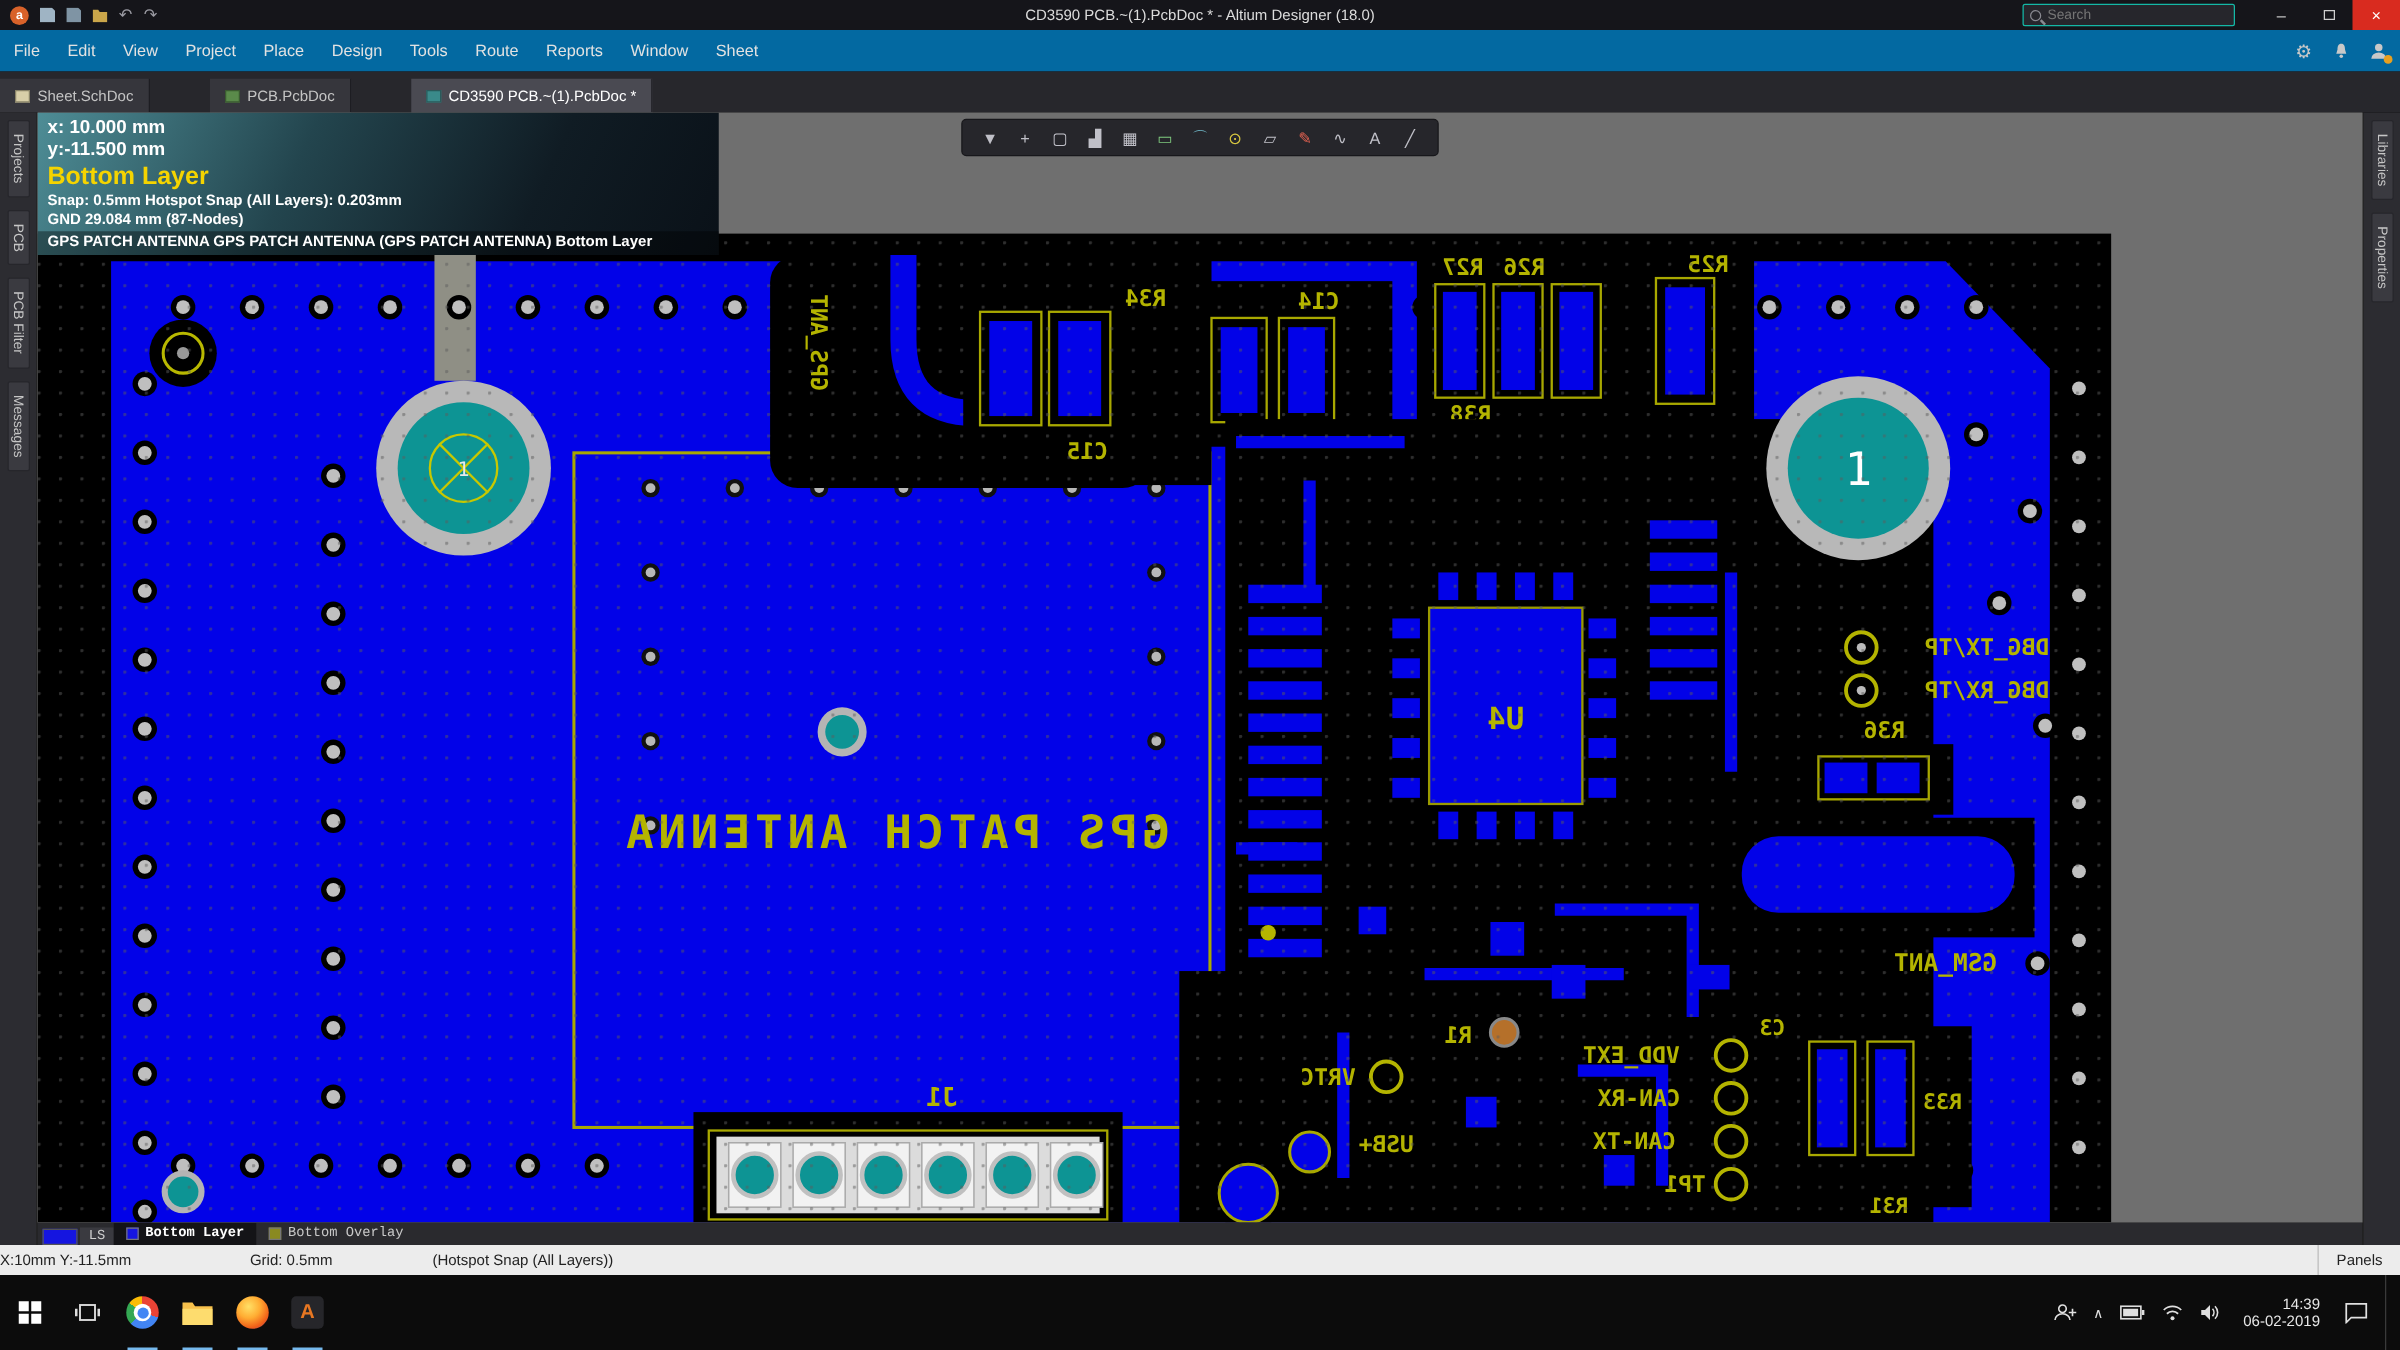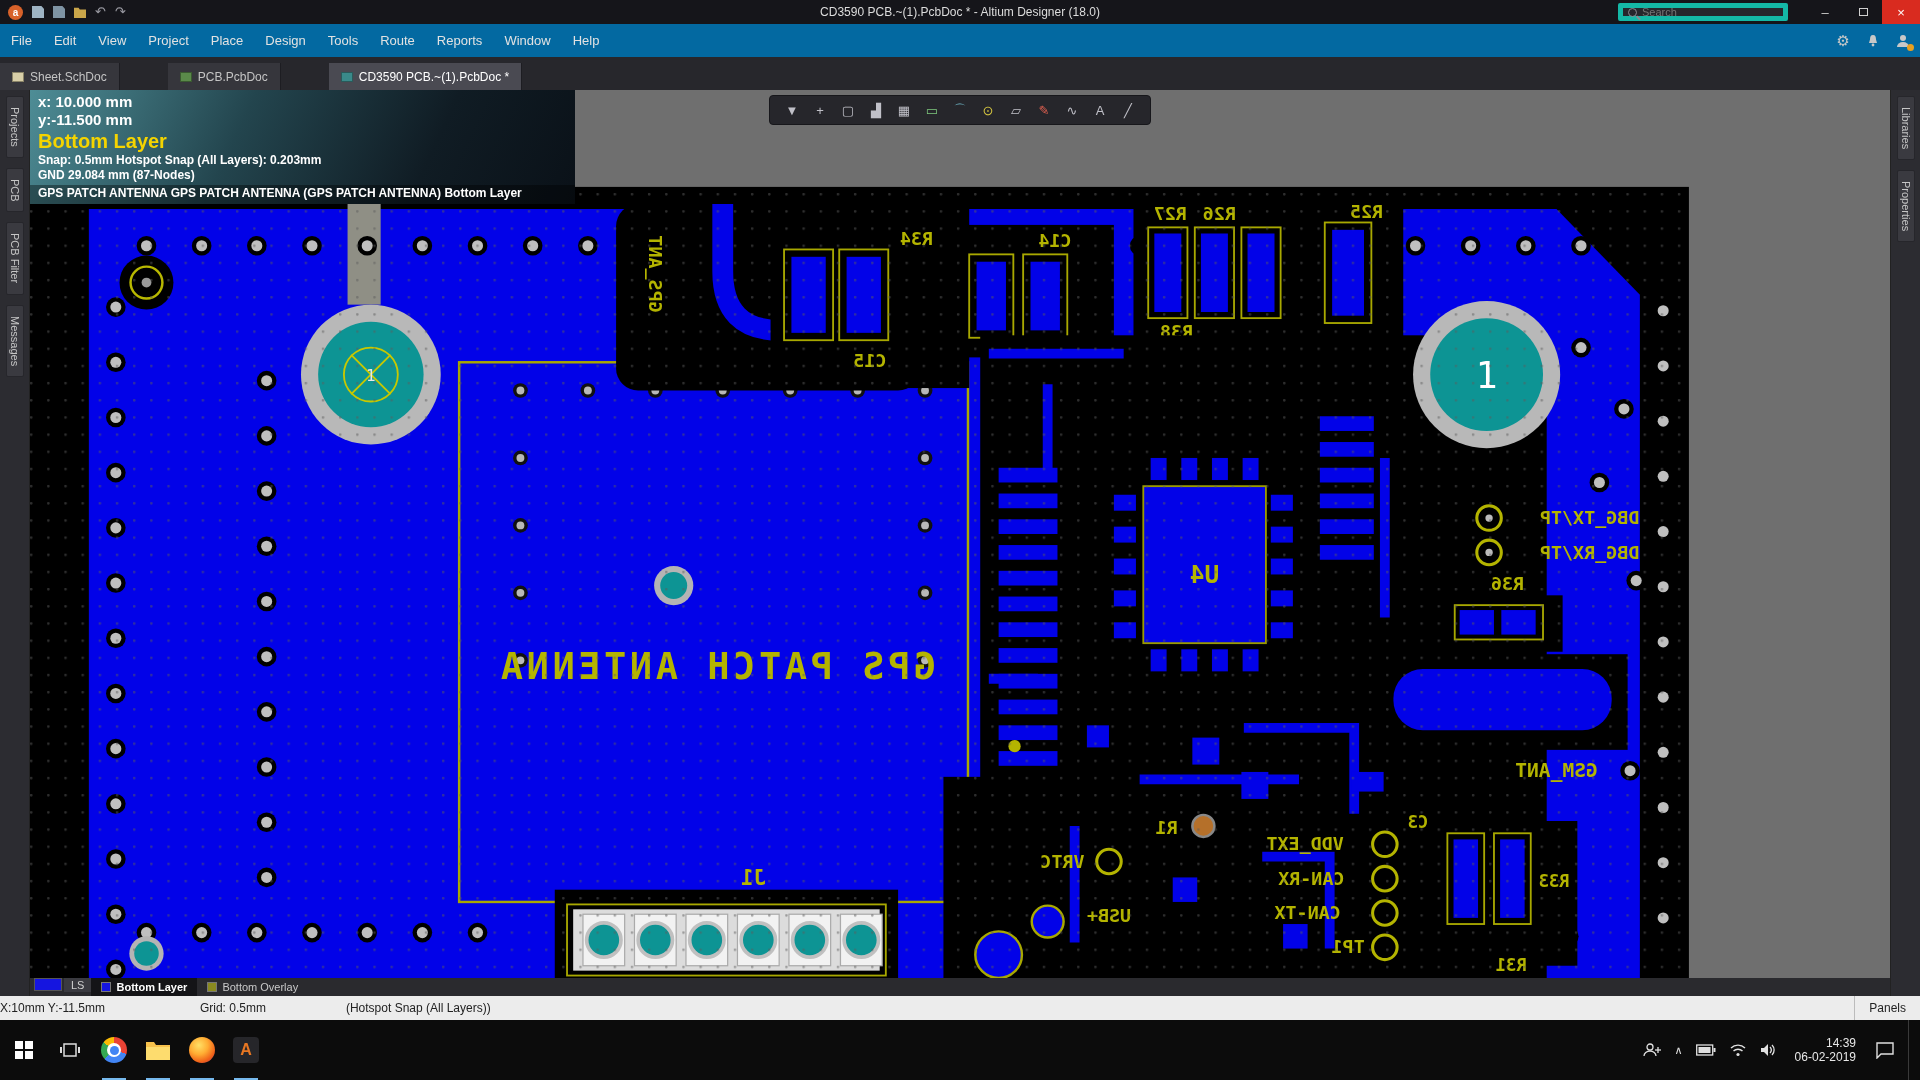--- a/index.html
+++ b/index.html
@@ -11,21 +11,21 @@
   .titlebar { height:24px; background:#15151a; display:flex; align-items:center; color:#cfcfcf; position:relative; flex:none; }
   .tb-icons { display:flex; align-items:center; gap:9px; padding-left:8px; }
   .applogo { width:15px; height:15px; border-radius:50%; background:#d8622a; color:#fff; font-size:10px; font-weight:bold;
              display:flex; align-items:center; justify-content:center; }
   .mini { width:12px; height:12px; display:inline-block; }
   .floppy { background:#9fb4c4; clip-path:polygon(0 0,78% 0,100% 22%,100% 100%,0 100%); }
   .floppy2 { background:#7f94a4; clip-path:polygon(0 0,78% 0,100% 22%,100% 100%,0 100%); }
   .folder { background:#caa64a; clip-path:polygon(0 15%,38% 15%,48% 30%,100% 30%,100% 100%,0 100%); }
   .arrowtxt { font-size:13px; color:#9a9aa2; line-height:12px; }
   .tb-title { position:absolute; left:0; right:0; text-align:center; font-size:12px; color:#dcdcdc; pointer-events:none; }
-  .tb-search { position:absolute; right:132px; top:3px; width:170px; height:18px; background:#26262c; border:5px solid #14b8a6;
+  .tb-search { position:absolute; right:132px; top:3px; width:170px; height:18px; background:#26262c; border:1px solid #14b8a6;
                border-radius:2px; display:flex; align-items:center; padding:0 5px; gap:5px; }
   .tb-search input { background:transparent; border:none; outline:none; color:#bbb; font-size:11px; width:130px; }
   .mag { width:9px; height:9px; border:1.5px solid #8a8a92; border-radius:50%; position:relative; }
   .mag::after { content:""; position:absolute; width:5px; height:1.5px; background:#8a8a92; transform:rotate(45deg); left:7px; top:8px; }
   .winbtns { position:absolute; right:0; top:0; height:24px; display:flex; }
   .winbtn { width:38px; height:24px; display:flex; align-items:center; justify-content:center; color:#cfcfcf; font-size:13px; }
   .winbtn.close { background:#d92b1f; color:#fff; }
   .maxbox { width:9px; height:8px; border:1px solid #cfcfcf; }
 
   
@@ -70,21 +70,21 @@
   .fico { width:24px; height:22px; display:flex; align-items:center; justify-content:center;
           color:#c0c0c8; font-size:13px; border-radius:2px; }
   .fico.c-grn { color:#7ec87e; } .fico.c-yel { color:#d8c840; } .fico.c-red { color:#e06050; }
   .fico.c-cyn { color:#70b8c8; }
 
   
   .silk { font-family:"DejaVu Sans Mono", monospace; font-weight:bold; fill:#b4b400; text-anchor:middle; }
   .court { fill:none; stroke:#a8a800; stroke-width:1.5; }
 
   
-  .layerbar { height:18px; background:#2a2a2e; display:flex; align-items:flex-start; gap:0; flex:none; font-size:11px; }
+  .layerbar { height:18px; background:#2a2a2e; display:flex; align-items:flex-end; gap:0; flex:none; font-size:11px;font-family:Liberation Mono, monospace; }
   .lswatch { width:28px; height:13px; background:#1515e0; border:1px solid #555; margin-left:4px; }
   .lsbtn { color:#d0d0d0; background:#3a3a40; padding:1px 7px; margin-left:2px; }
   .ltab { display:flex; align-items:center; gap:5px; padding:1px 10px; color:#c8c8c8; height:100%; }
   .ltab.active { background:#141417; color:#fff; font-weight:bold; }
   .lsq { width:10px; height:10px; border:1px solid #777; display:inline-block; }
 
   
   .statusbar { height:24px; background:#ececec; color:#222; font-size:12px; display:flex; align-items:center; flex:none; position:relative; }
   .statusbar .s1 { margin-left:0; } .statusbar .s2 { margin-left:95px; } .statusbar .s3 { margin-left:80px; }
   .panelsbtn { position:absolute; right:0; top:0; height:24px; border-left:1px solid #bbb; padding:0 14px;
@@ -145,21 +145,21 @@
     <span class="mitem">File</span>
     <span class="mitem">Edit</span>
     <span class="mitem">View</span>
     <span class="mitem">Project</span>
     <span class="mitem">Place</span>
     <span class="mitem">Design</span>
     <span class="mitem">Tools</span>
     <span class="mitem">Route</span>
     <span class="mitem">Reports</span>
     <span class="mitem">Window</span>
-    <span class="mitem">Help</span>
+    <span class="mitem">Sheet</span>
     <div class="menu-right">
       <span class="micon" style="color:#c8c8c8;font-size:15px;">⚙</span>
       <span class="micon">
         <svg width="16" height="16" viewBox="0 0 16 16">
             <path d="M8 2 C5.6 2 5 4 5 6.5 L4 10 H12 L11 6.5 C11 4 10.4 2 8 2 Z" fill="#c8c8c8"></path>
             <circle cx="8" cy="12" r="1.4" fill="#c8c8c8"></circle>
           </svg>
       </span>
       <span class="micon">
         <svg width="16" height="16" viewBox="0 0 16 16">

